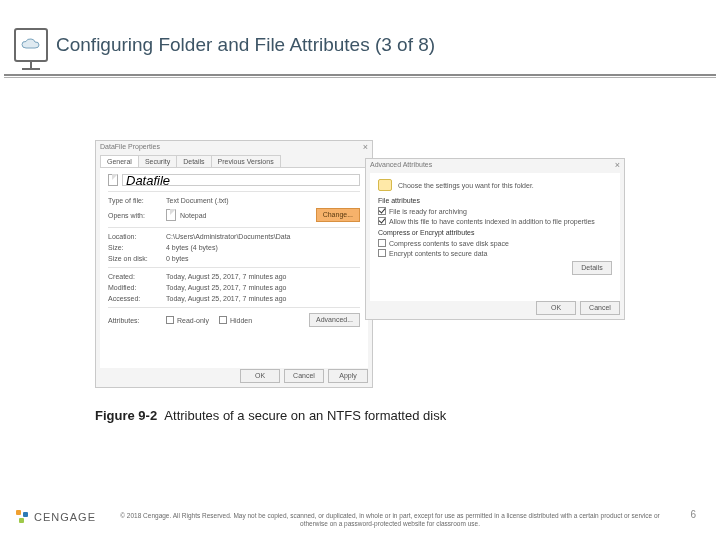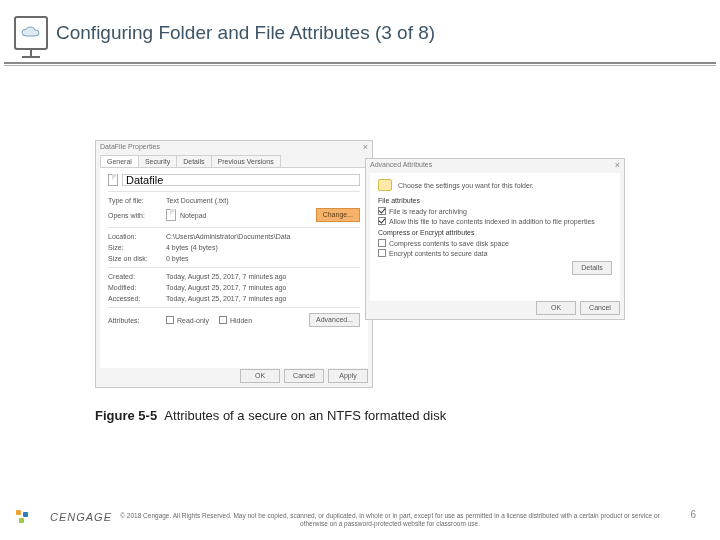--- a/index.html
+++ b/index.html
@@ -3,21 +3,21 @@
 <meta charset="utf-8">
 <style>
   * { box-sizing: border-box; margin: 0; padding: 0; }
   body {
     width: 720px; height: 540px;
     font-family: "Segoe UI", Arial, sans-serif;
     background: #fff; position: relative; overflow: hidden;
     font-size: 12px; color: #333;
   }
   
-  .title-row { position: absolute; top: 14px; left: 0; right: 0; height: 54px; }
+  .title-row { position: absolute; top: 26px; left: 0; right: 0; height: 54px; }
   .title-icon {
     position: absolute; left: 14px; top: 2px; width: 34px; height: 34px;
     border: 2px solid #6a6a6a; border-radius: 3px; background: #fff;
     display: flex; align-items: center; justify-content: center;
   }
   .title-icon .stand {
     position: absolute; bottom: -8px; left: 50%; transform: translateX(-50%);
     width: 2px; height: 6px; background: #6a6a6a;
   }
   .title-icon .base {
@@ -46,21 +46,21 @@
   .dlg.props { left: 0; top: 0; width: 278px; height: 248px; }
   .dlg .titlebar { height: 14px; position: relative; padding: 2px 4px; color: #777; font-size: 7px; }
   .dlg .titlebar .close { position: absolute; right: 4px; top: 1px; font-size: 9px; color: #888; }
   .tabs { display: flex; border-bottom: 1px solid #d0d0d0; margin: 0 4px; gap: 0; }
   .tab { padding: 2px 6px; border: 1px solid #d0d0d0; border-bottom: none; background: #f4f4f4; margin-right: -1px; font-size: 7px; }
   .tab.active { background: #fff; }
   .panel { background: #fff; margin: 0 4px 4px; padding: 6px 8px; height: 200px; position: relative; }
   .row { display: flex; align-items: center; margin-bottom: 4px; }
   .row .lbl { width: 58px; color: #555; }
   .row .val { flex: 1; word-break: break-all; }
-  .row input[type=text] { flex: 1; height: 12px; border: 1px solid #ccc; font-size: 11px; padding: 0 3px; }
+  .row input[type=text] { flex: 1; height: 12px; border: 1px solid #ccc; font-size: 13px; padding: 0 3px; font-style: italic; }
   .doc-icon { width: 10px; height: 12px; background: #fff; border: 1px solid #aaa; margin-right: 4px; position: relative; }
   .doc-icon::after { content: ""; position: absolute; right: -1px; top: -1px; border: 3px solid transparent; border-left-color: #ddd; border-top-color: #ddd; }
   .btn {
     display: inline-block; min-width: 40px; height: 14px; line-height: 12px;
     border: 1px solid #bcbcbc; background: #f1f1f1; font-size: 7px; text-align: center;
     padding: 0 6px;
   }
   .btn.orange { background: #f6b26b; border-color: #d89040; color: #5a3a10; }
   .sep { border-top: 1px solid #e3e3e3; margin: 5px 0; }
   .chk { display: inline-flex; align-items: center; margin-right: 10px; font-size: 7px; }
@@ -79,21 +79,21 @@
   .adv .chk-row { display: flex; align-items: center; margin: 2px 0; font-size: 7px; }
   .details-btn { position: absolute; right: 8px; bottom: 26px; }
   
   .caption { position: absolute; left: 0; top: 268px; font-size: 13px; color: #222; }
   .caption b { font-weight: 700; }
   
   .footer {
     position: absolute; left: 0; right: 0; bottom: 0; height: 48px;
     display: flex; align-items: center;
   }
-  .cengage-logo { position: absolute; left: 16px; bottom: 16px; display: flex; align-items: center; gap: 20px; font-style: italic; }
+  .cengage-logo { position: absolute; left: 16px; bottom: 16px; display: flex; align-items: center; gap: 4px; }
   .logo-mark {
     width: 14px; height: 14px; position: relative;
   }
   .logo-mark span {
     position: absolute; width: 5px; height: 5px; border-radius: 1px;
   }
   .logo-mark .a { left: 0; top: 0; background: #f0a030; }
   .logo-mark .b { left: 7px; top: 2px; background: #2e7bb5; }
   .logo-mark .c { left: 3px; top: 8px; background: #9ec94a; }
   .logo-text { font-size: 11px; letter-spacing: 1px; color: #5a5a5a; font-weight: 500; }
@@ -234,21 +234,21 @@
         </div>
       <span class="btn details-btn">Details</span>
     </div>
     <div class="dlg-buttons">
       <span class="btn">OK</span>
       <span class="btn">Cancel</span>
     </div>
   </div>
 
   <div class="caption">
-    <b>Figure 5-5</b>&nbsp;&nbsp;<span>Attributes of a secure on an NTFS formatted disk</span>
+    <b>Figure 9-2</b>&nbsp;&nbsp;<span>Attributes of a secure on an NTFS formatted disk</span>
   </div>
 </div>
 
 <div class="footer">
   <div class="cengage-logo">
     <div class="logo-mark">
       <span class="a"></span>
         <span class="b"></span>
         <span class="c"></span>
     </div>

